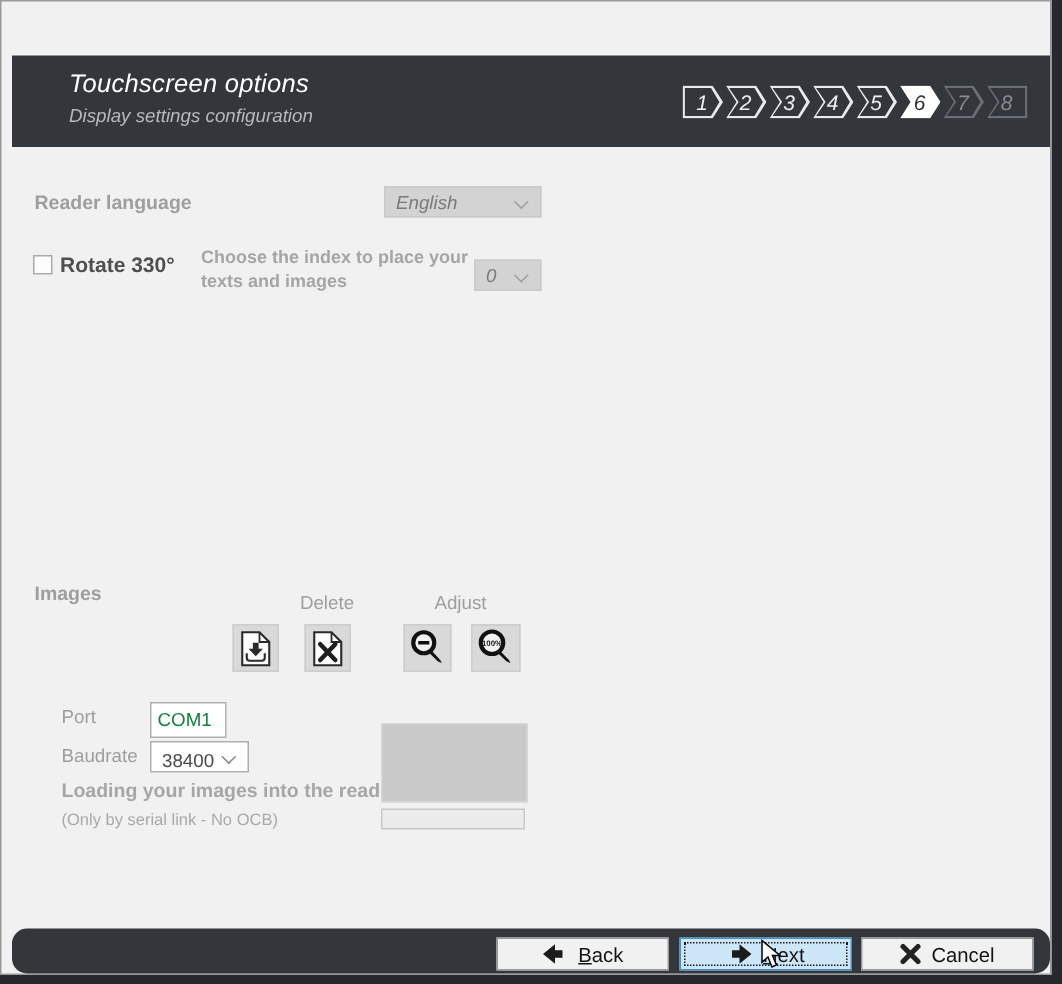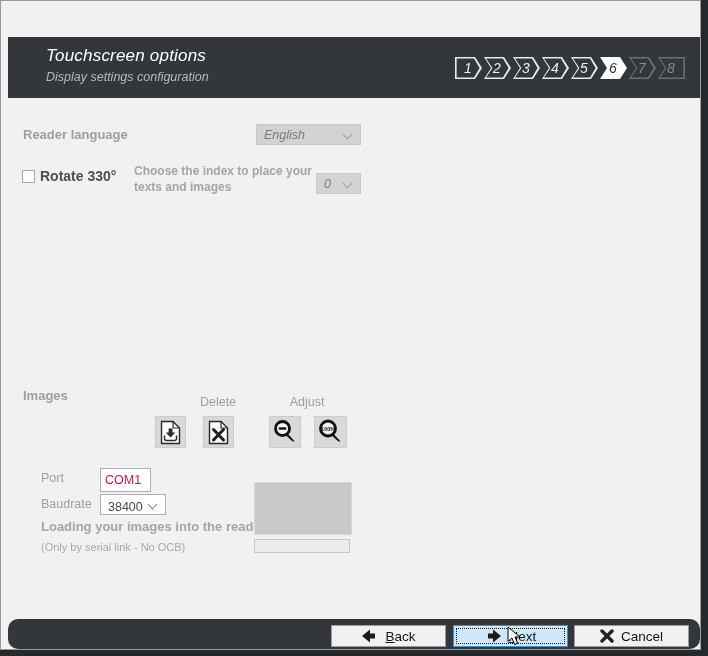--- a/index.html
+++ b/index.html
@@ -39,21 +39,21 @@
         color:#a5a5a5;line-height:16px;}
   
   .select{position:absolute;box-sizing:border-box;display:flex;align-items:center;
           font-size:12.5px;padding-left:7px;}
   .select.disabled{background:#d3d3d3;border:1px solid #c9c9c9;color:#7a7a7a;font-style:italic;}
   .select.enabled{background:#ffffff;border:1px solid #afafaf;color:#4a4a4a;}
   .chev{position:absolute;right:9px;top:6px;width:6px;height:6px;border-right:1.5px solid #a0a0a0;
         border-bottom:1.5px solid #a0a0a0;transform:rotate(45deg);}
   .select.enabled .chev{border-color:#8a8a8a;}
   .txtin{position:absolute;box-sizing:border-box;border:1px solid #afafaf;background:#fff;
-         font-size:12.5px;color:#be185d;padding:11px 4px;font-family:inherit;}
+         font-size:12.5px;color:#15803d;padding:11px 4px;font-family:inherit;}
   input.cb{position:absolute;left:21px;top:169px;width:13px;height:13px;margin:0;
          appearance:none;-webkit-appearance:none;background:#fdfdfd;border:1px solid #a9a9a9;}
   
   .icobtn{position:absolute;box-sizing:border-box;width:31px;height:32px;background:#d9d9d9;
           border:1px solid #cccccc;display:flex;align-items:center;justify-content:center;padding:0;}
   
   .preview{position:absolute;left:253px;top:481px;width:96px;height:51px;background:#c9c9c9;
            border:1px solid #d8d8d8;}
   .progress{position:absolute;left:253px;top:538px;width:96px;height:14px;background:#ececec;
             border:1px solid #c8c8c8;box-sizing:border-box;}

